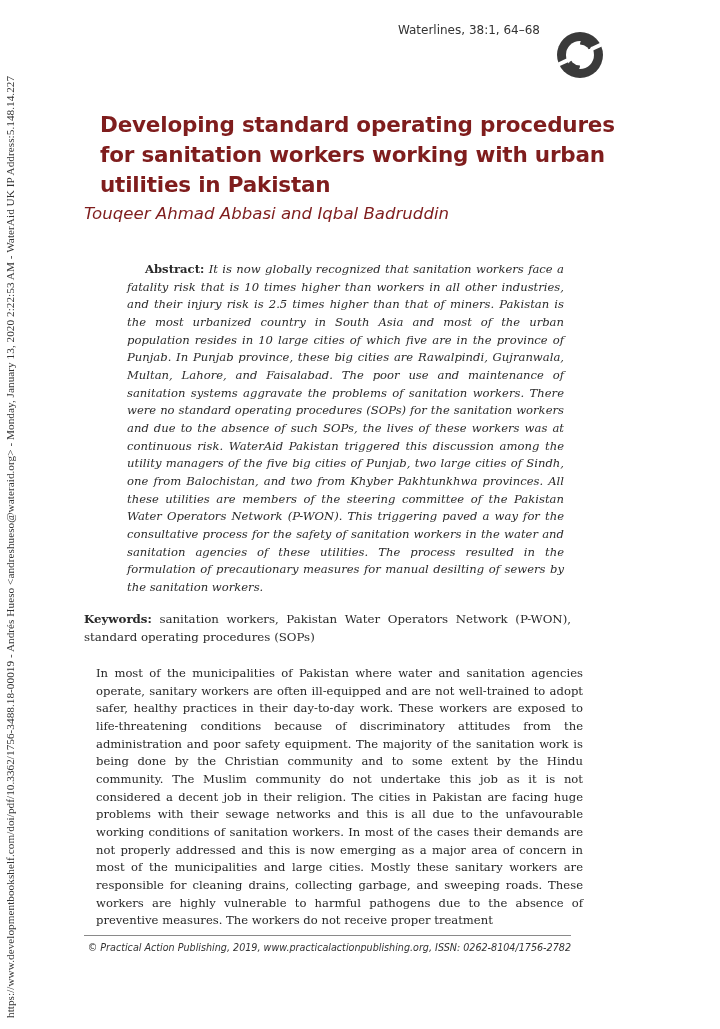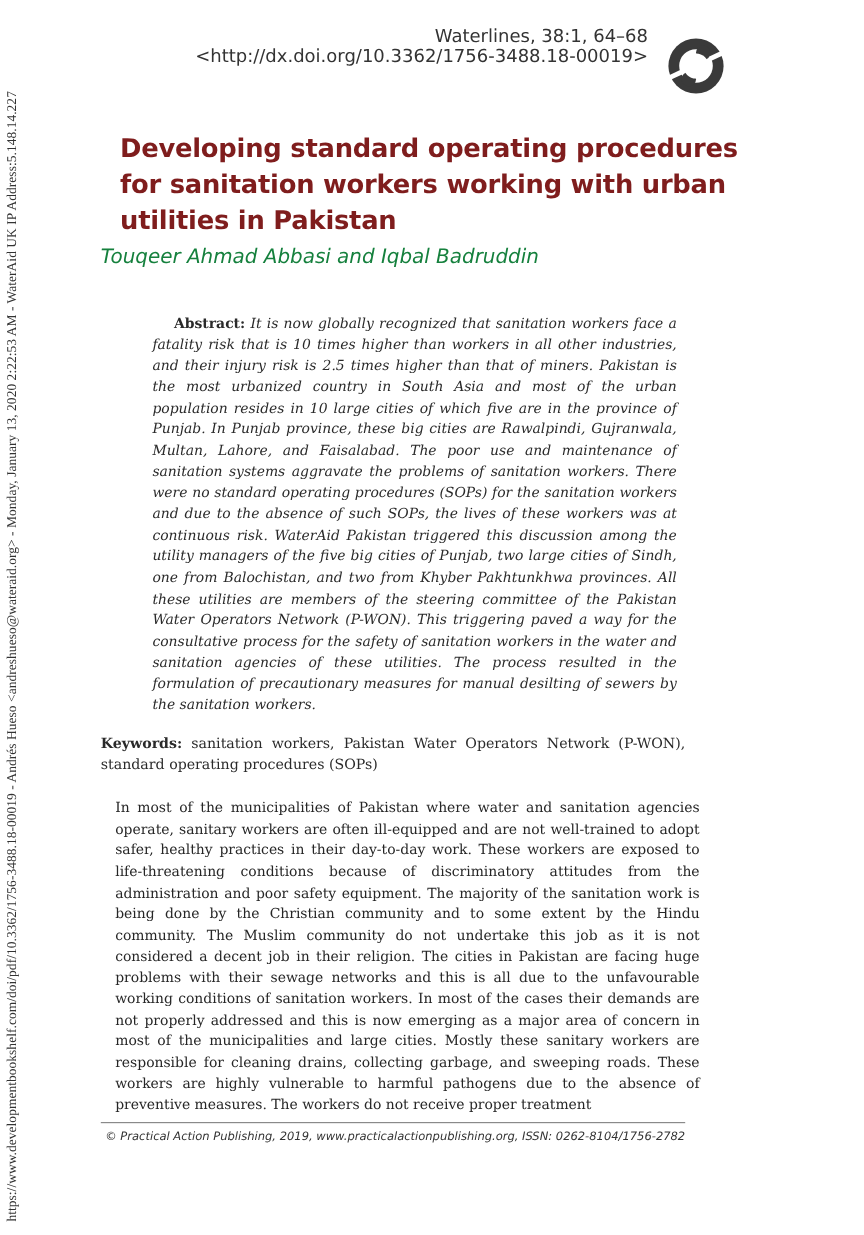--- a/index.html
+++ b/index.html
@@ -17,21 +17,21 @@
     white-space: nowrap;
     color: #333;
     letter-spacing: 0.05px;
   }
 
   .header {
     position: absolute;
     right: 180px; top: 22px;
     text-align: right;
     font-family: "DejaVu Sans", sans-serif;
-    font-size: 15px;
+    font-size: 12px;
     line-height: 17px;
     color: #333;
   }
 
   .logo {
     position: absolute;
     left: 556px; top: 31px;
     width: 48px; height: 48px;
   }
 
@@ -48,21 +48,21 @@
     letter-spacing: -0.2px;
   }
 
   .authors {
     position: absolute;
     left: 84px; top: 203px;
     font-family: "DejaVu Sans", sans-serif;
     font-style: italic;
     font-size: 16.6px;
     line-height: 22px;
-    color: #15803d;
+    color: #7f1d1d;
   }
 
   .abstract {
     position: absolute;
     left: 127px; top: 261px;
     width: 437px;
     font-family: "DejaVu Serif", serif;
     font-size: 11.6px;
     line-height: 17.65px;
     text-align: justify;
@@ -116,21 +116,20 @@
   }
   .footer div { white-space: nowrap; }
 </style>
 </head>
 <body>
 
 <div class="side-stamp">https://www.developmentbookshelf.com/doi/pdf/10.3362/1756-3488.18-00019 - Andrés Hueso &lt;andreshueso@wateraid.org&gt; - Monday, January 13, 2020 2:22:53 AM - WaterAid UK IP Address:5.148.14.227</div>
 
 <div class="header">
   <div>Waterlines, 38:1, 64–68</div>
-  <div>&lt;http://dx.doi.org/10.3362/1756-3488.18-00019&gt;</div>
 </div>
 
 <svg class="logo" viewBox="0 0 48 48">
   <defs>
     <mask id="ringmask">
       <rect x="0" y="0" width="48" height="48" fill="white"></rect>
       <circle cx="24" cy="24" r="14" fill="black"></circle>
       <rect x="-2" y="21.5" width="14" height="4" fill="black" transform="rotate(-25 24 24)"></rect>
       <rect x="36" y="21.5" width="14" height="4" fill="black" transform="rotate(-25 24 24)"></rect>
     </mask>

